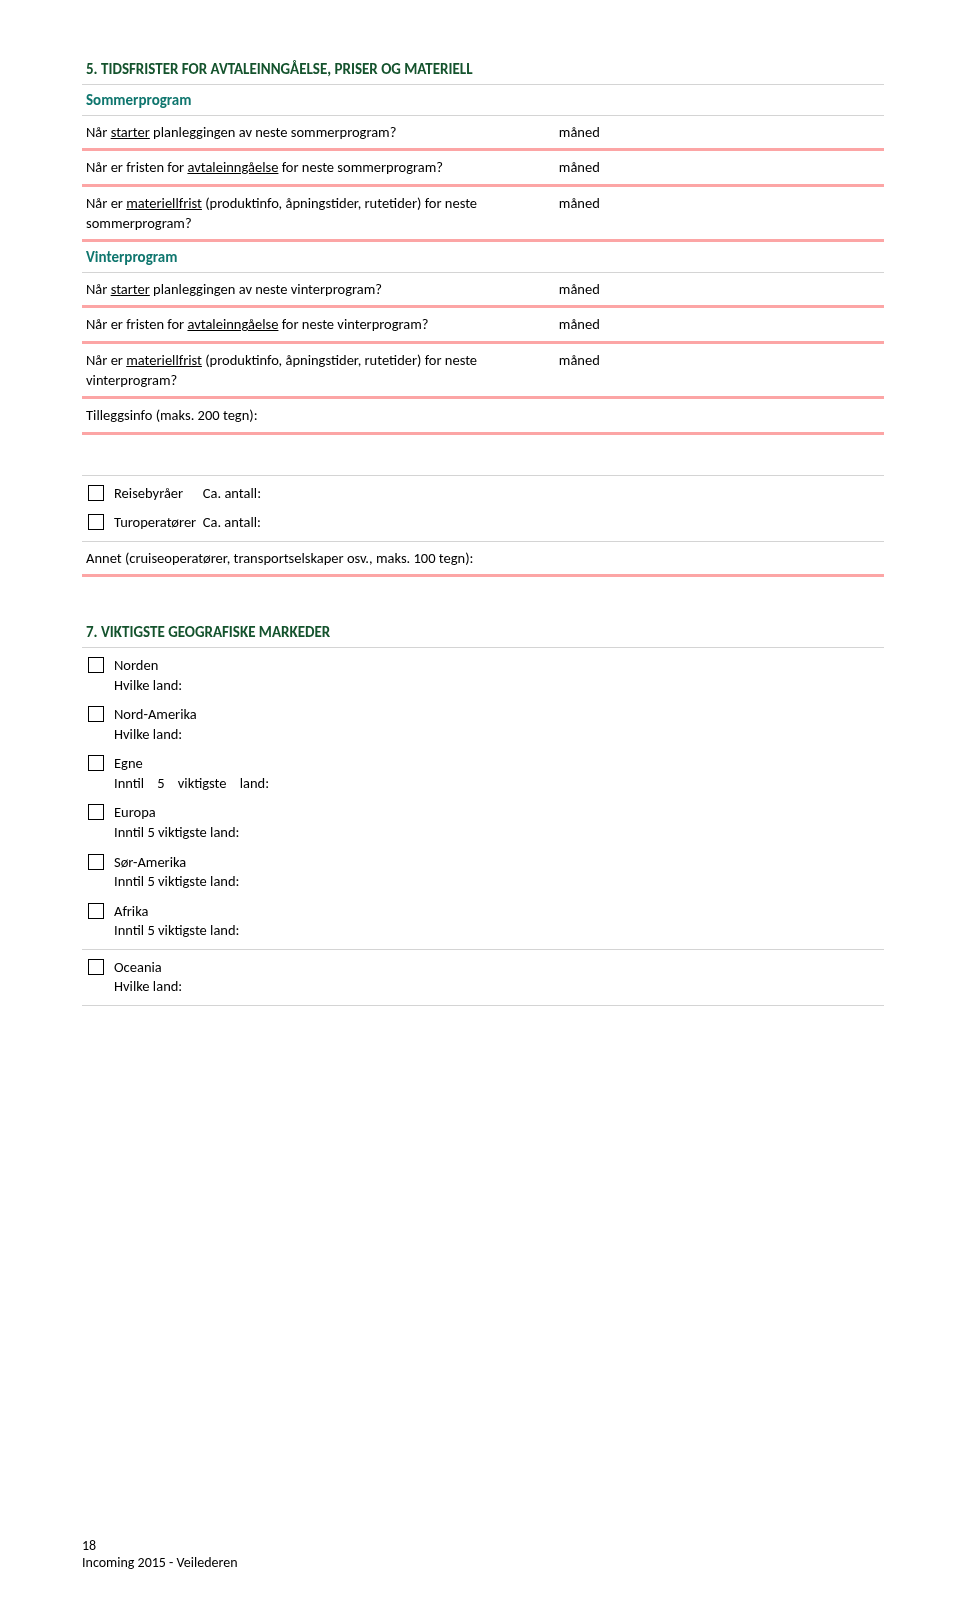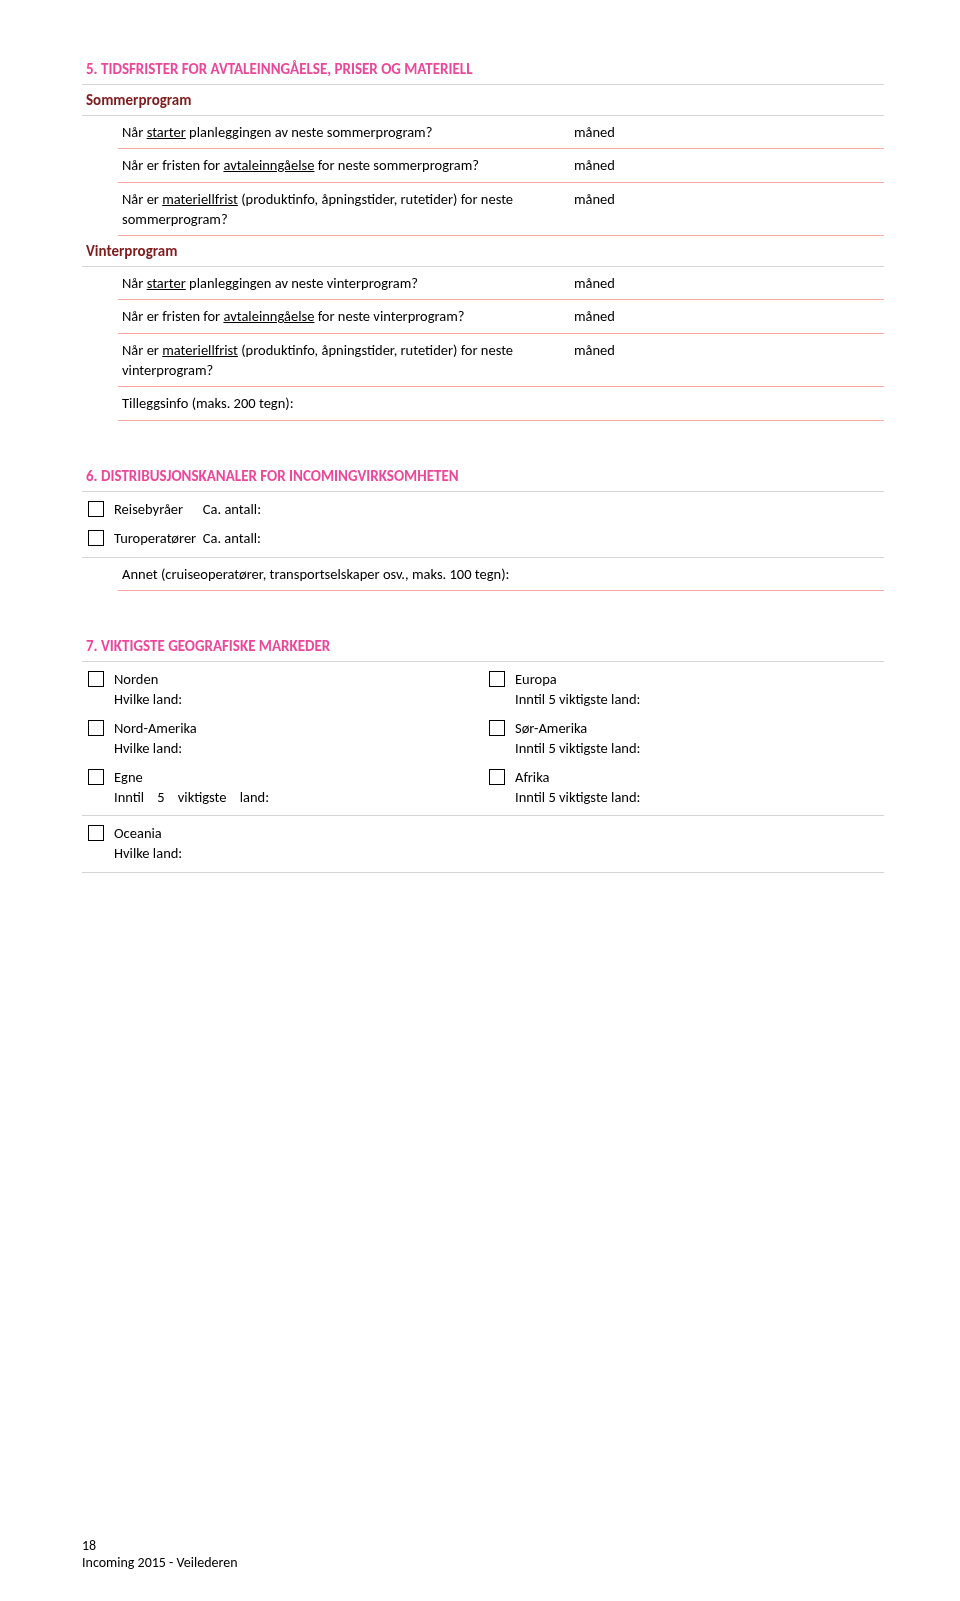--- a/index.html
+++ b/index.html
@@ -10,37 +10,36 @@
     color: #000;
     background: #fff;
     width: 960px;
   }
   .page {
     padding: 54px 76px 20px 82px;
     min-height: 1601px;
     position: relative;
   }
   .section-title {
-    color: #ec4899;
+    color: #14532d;
     font-weight: bold;
     font-size: 15px;
     padding: 6px 0 6px 4px;
   }
   .sub-title {
-    color: #7f1d1d;
+    color: #0f766e;
     font-weight: bold;
     font-size: 15px;
     padding: 6px 0 6px 4px;
   }
   .row {
     display: flex;
-    border-bottom: 1px solid #fca5a5;
+    border-bottom: 3px solid #fca5a5;
     padding: 6px 0 6px 4px;
     line-height: 1.4;
-    margin-left: 36px;
   }
   .row:first-child { border-top: none; }
   .left { flex: 1 1 55%; padding-right: 14px; }
   .right { flex: 0 0 42%; padding-left: 10px; }
   .u { text-decoration: underline; }
   .hr-thin { border: none; border-top: 1px solid #d4d4d4; margin: 0; }
   .gap { height: 40px; }
 
   .two-col { display: flex; }
   .two-col .col { flex: 1 1 50%; }
@@ -125,21 +124,20 @@
     <div class="right">måned</div>
   </div>
 
   <div class="row">
     <div class="left">Tilleggsinfo (maks. 200 tegn):</div>
     <div class="right"></div>
   </div>
 
   <div class="gap"></div>
 
-  <div class="section-title">6.   DISTRIBUSJONSKANALER FOR INCOMINGVIRKSOMHETEN</div>
   <hr class="hr-thin">
 
   <div class="two-col" style="padding-top:6px;align-items:flex-end;">
     <div class="col">
       <div class="check-line">
         <div class="checkbox"></div>
         <div class="cb-label">
           <span>Reisebyråer</span>&nbsp;&nbsp;&nbsp;&nbsp;&nbsp;&nbsp;<span>Ca. antall:</span>
         </div>
       </div>
@@ -155,21 +153,21 @@
   <hr class="hr-thin">
   <div class="row">
     <div class="left" style="flex:1 1 100%;">Annet (cruiseoperatører, transportselskaper osv., maks. 100 tegn):</div>
   </div>
 
   <div class="gap"></div>
 
   <div class="section-title">7.   VIKTIGSTE GEOGRAFISKE MARKEDER</div>
   <hr class="hr-thin">
 
-  <div class="two-col" style="padding-top:6px;">
+  <div class="two-col" style="padding-top:6px;flex-direction:column;">
     <div class="col">
       <div class="check-line">
         <div class="checkbox"></div>
         <div class="cb-label">
           <div>Norden</div>
           <div>Hvilke land:</div>
         </div>
       </div>
       <div class="check-line">
         <div class="checkbox"></div>

